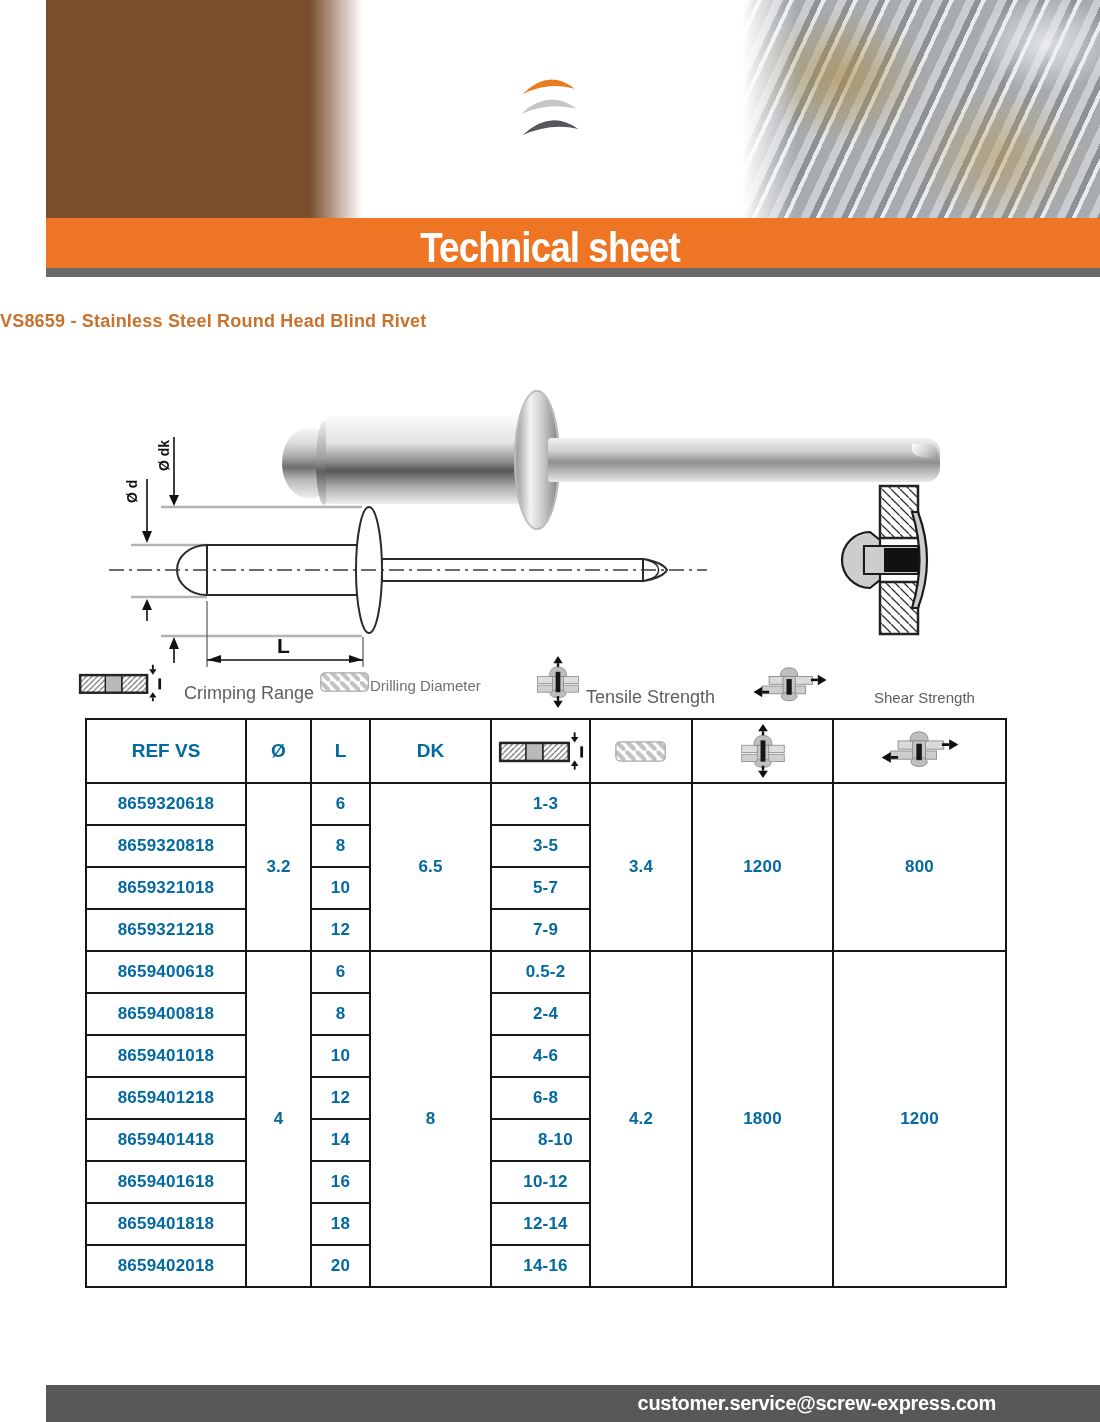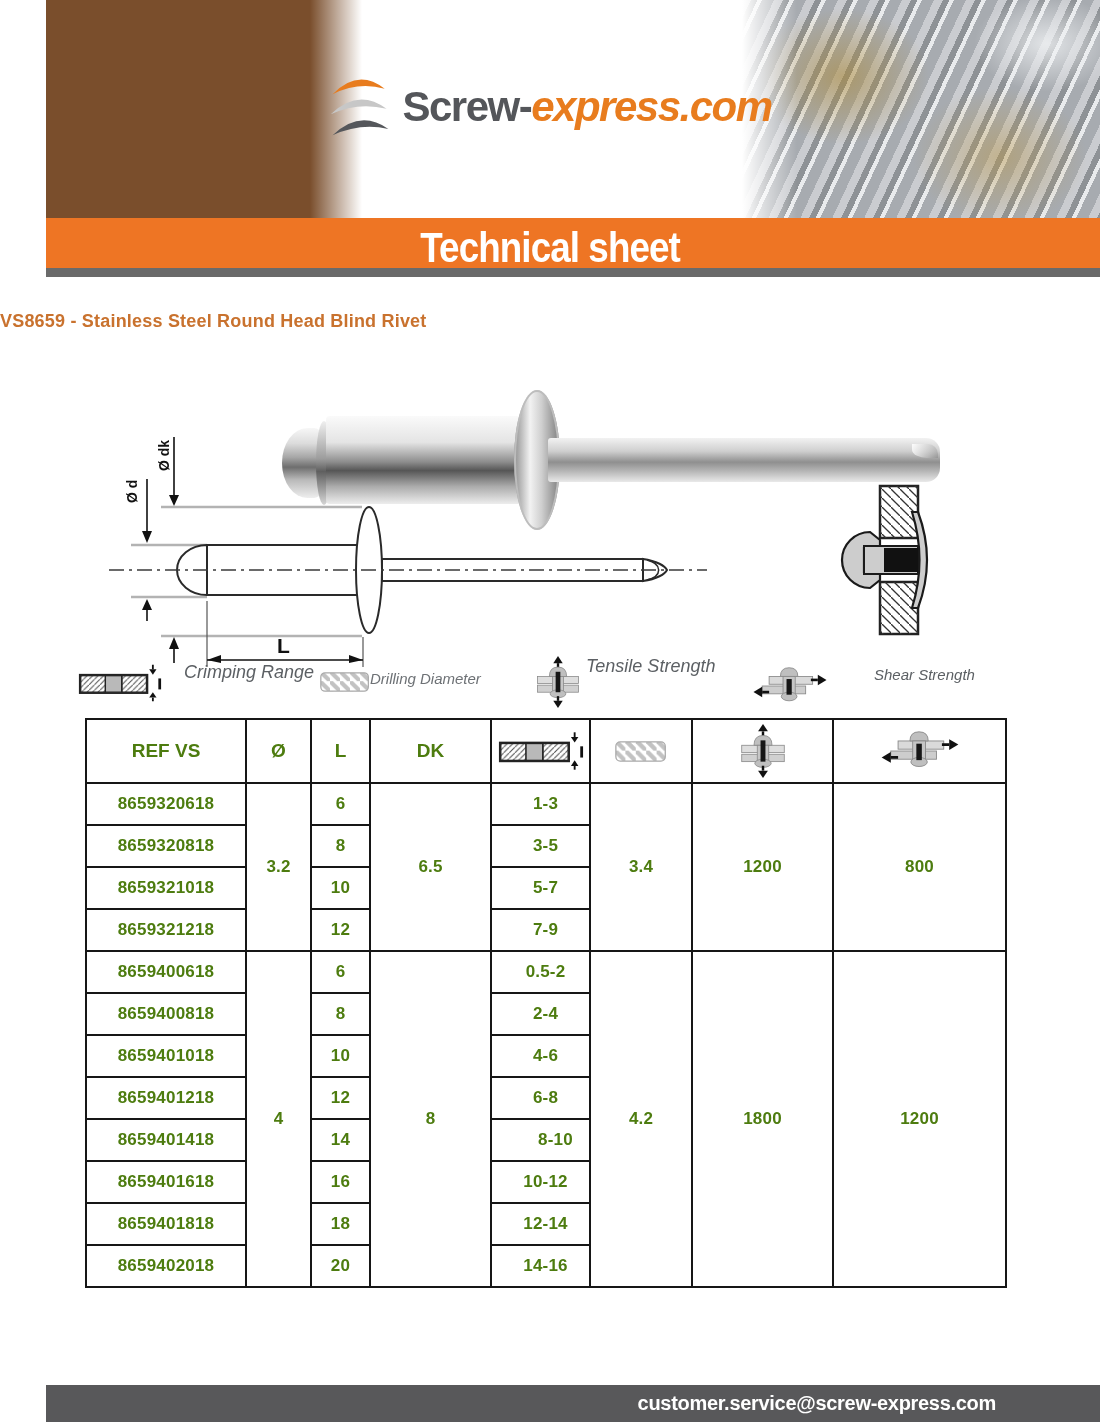--- a/index.html
+++ b/index.html
@@ -68,27 +68,27 @@
     background:linear-gradient(180deg,#f2f2f2 0%,#cfcfcf 30%,#8f8f8f 55%,#b5b5b5 75%,#e9e9e9 100%); }
   .p-mandrel::after { content:""; position:absolute; right:2px; top:6px; width:26px; height:14px;
     background:linear-gradient(115deg, rgba(255,255,255,.9), rgba(120,120,120,.4)); border-radius:0 10px 0 60%; }
 
   
   .tech-drawing { position:absolute; left:95px; top:423px; width:630px; height:250px; }
   .cross-section { position:absolute; left:828px; top:480px; width:120px; height:160px; }
   svg text { font-family:"Liberation Sans", sans-serif; }
 
   
-  .legend-item { position:absolute; display:flex; align-items:flex-start;font-style:italic; }
+  .legend-item { position:absolute; display:flex; align-items:flex-end; }
   .legend-label { color:#5c6064; }
 
   
   table.spec { position:absolute; left:85px; top:718px; border-collapse:collapse; table-layout:fixed; width:920px; }
   table.spec th, table.spec td { border:2px solid #161616; text-align:center; vertical-align:middle;
-    font-weight:bold; color:#4d7c0f; background:#fff; }
+    font-weight:bold; color:#0369a1; background:#fff; }
   table.spec th { height:64px; font-size:19px; }
   table.spec td { height:42px; font-size:17px; letter-spacing:.2px; }
   table.spec td.crimp { text-align:center; padding-left:10px; }
   table.spec td.crimp-indent { text-align:center; padding-left:30px; }
   .th-icon svg { vertical-align:middle; }
 
   
   .footer { position:absolute; left:46px; top:1385px; width:1054px; height:37px; background:#58585a;
     display:flex; align-items:center; justify-content:flex-end; padding-right:104px; }
   .footer-email { color:#fff; font-size:20px; font-weight:bold; letter-spacing:-.3px; }
@@ -156,23 +156,20 @@
 
   <div class="photo photo-left"></div>
   <div class="photo photo-right"></div>
 
   <div class="logo">
     <svg class="logo-swoosh" viewBox="0 0 70 80">
       <path d="M5,26 Q33,-3 62,20 Q33,12 5,26 Z" fill="#e87c1e"></path>
       <path d="M3,48 Q33,19 64,42 Q33,34 3,48 Z" fill="#c7c7c7"></path>
       <path d="M5,71 Q35,42 66,64 Q35,57 5,71 Z" fill="#55575b"></path>
     </svg>
-    <div class="logo-text">
-      <span class="brand-a">Screw-</span><span class="brand-b">express.com</span>
-    </div>
   </div>
 
   <div class="banner">
     <div class="banner-title">Technical sheet</div>
   </div>
   <div class="strip"></div>
 
   <div class="sheet-title">VS8659 - Stainless Steel Round Head Blind Rivet</div>
 
   <div class="product">

